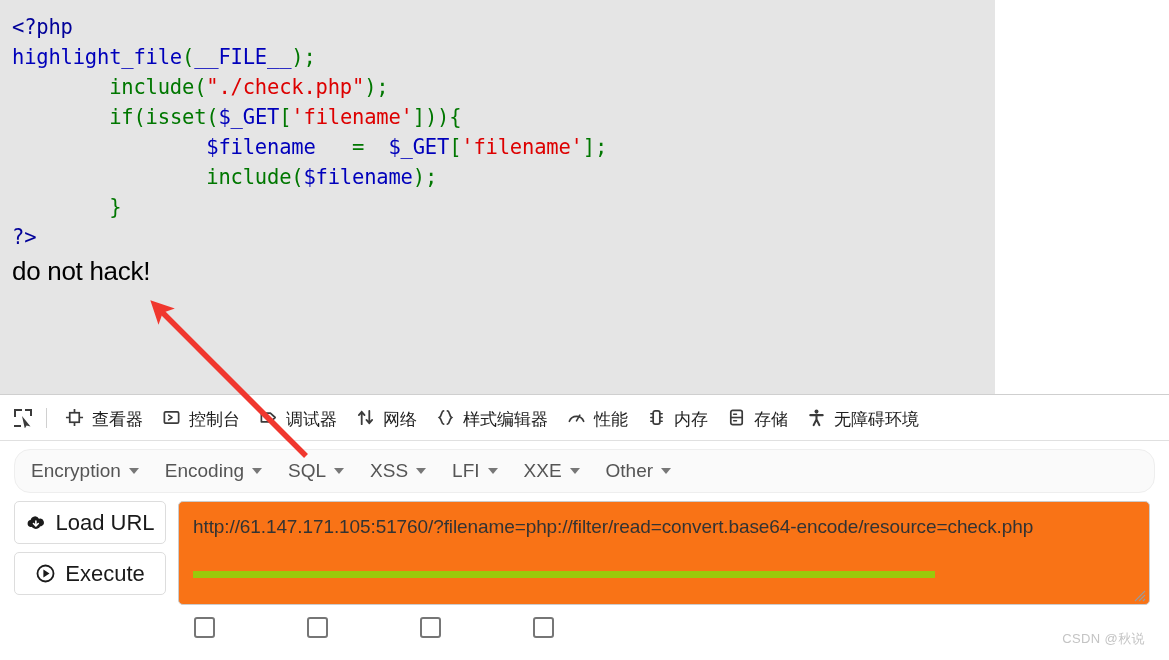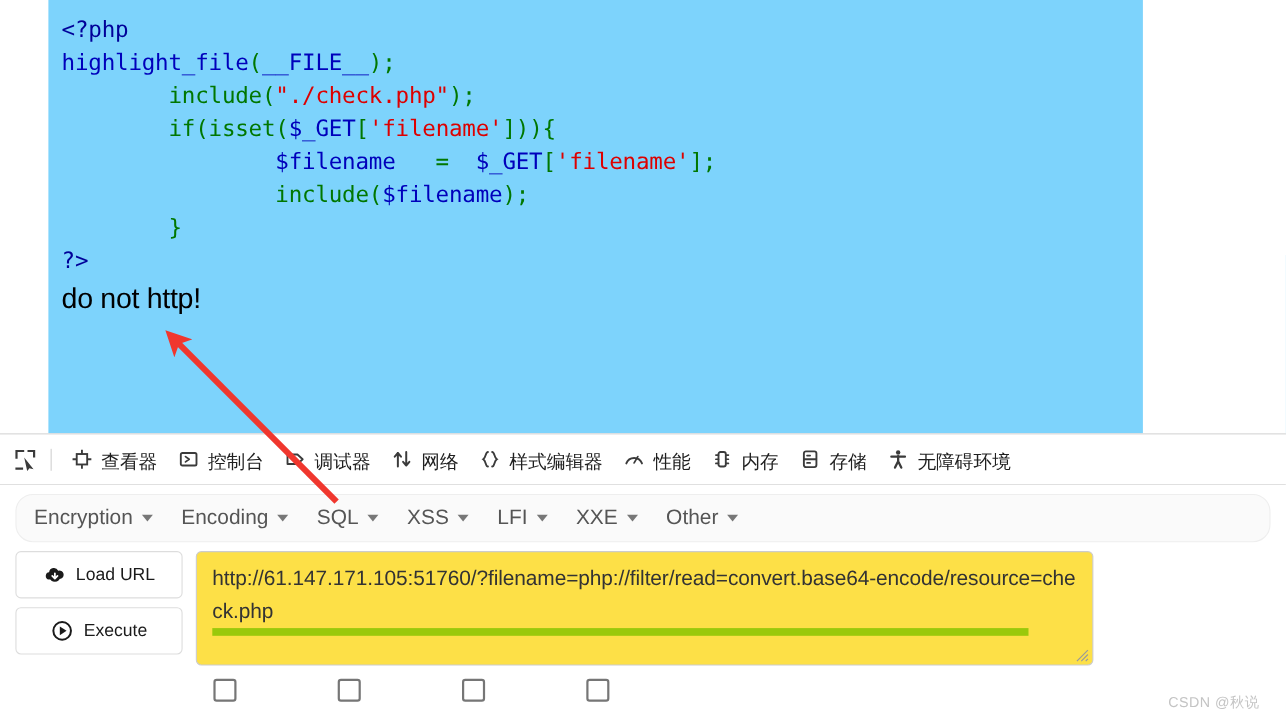--- a/index.html
+++ b/index.html
@@ -12,23 +12,22 @@
     overflow: hidden;
     position: relative;
   }
 
   
   #page-content {
     position: absolute;
     left: 0; top: 0;
     width: 995px;
     height: 394px;
-    background: #7dd3fc;
+    background: #e5e5e5;
     overflow: hidden;
-    margin-left: 44px;
   }
   .code-block {
     font-family: "DejaVu Sans Mono", "Liberation Mono", monospace;
     font-size: 20.5px;
     line-height: 30px;
     padding: 12px 0 0 12px;
     white-space: pre;
     letter-spacing: -0.2px;
   }
   .c-tag     { color: #000099; }   
@@ -148,34 +147,34 @@
   }
   .hb-btn {
     height: 43px;
     border: 1px solid #dddddd;
     border-radius: 5px;
     background: #ffffff;
     display: flex;
     align-items: center;
     justify-content: center;
     gap: 9px;
-    font-size: 16px;
+    font-size: 22px;
     color: #1a1a1a;
     font-family: "Liberation Sans", sans-serif;
   }
   .hb-btn .b-ico { display: inline-flex; align-items: center; }
 
   .hb-right { flex: 1; }
   .url-box {
     position: relative;
     border: 1px solid #cccccc;
     border-radius: 5px;
-    background: #fde047;
+    background: #f97316;
     height: 104px;
-    width: 816px;
+    width: 972px;
     padding: 10px 14px 0 14px;
     overflow: hidden;
   }
   .url-text {
     font-size: 19px;
     line-height: 30px;
     color: #333333;
     font-family: "Liberation Sans", sans-serif;
     word-break: break-all;
     letter-spacing: -0.1px;
@@ -217,21 +216,21 @@
     font-family: "Liberation Sans", sans-serif;
     z-index: 50;
     letter-spacing: 0.4px;
   }
 </style>
 </head>
 <body>
 
 <div id="page-content">
   <div class="code-block" id="code-block"><div><span class="c-tag">&lt;?php</span></div><div><span class="c-default">highlight_file</span><span class="c-keyword">(</span><span class="c-default">__FILE__</span><span class="c-keyword">)</span><span class="c-keyword">;</span></div><div><span>        </span><span class="c-keyword">include</span><span class="c-keyword">(</span><span class="c-string">"./check.php"</span><span class="c-keyword">)</span><span class="c-keyword">;</span></div><div><span>        </span><span class="c-keyword">if</span><span class="c-keyword">(</span><span class="c-keyword">isset</span><span class="c-keyword">(</span><span class="c-var">$_GET</span><span class="c-keyword">[</span><span class="c-string">'filename'</span><span class="c-keyword">]</span><span class="c-keyword">))</span><span class="c-keyword">{</span></div><div><span>                </span><span class="c-var">$filename</span><span class="c-keyword">   =  </span><span class="c-var">$_GET</span><span class="c-keyword">[</span><span class="c-string">'filename'</span><span class="c-keyword">]</span><span class="c-keyword">;</span></div><div><span>                </span><span class="c-keyword">include</span><span class="c-keyword">(</span><span class="c-var">$filename</span><span class="c-keyword">)</span><span class="c-keyword">;</span></div><div><span>        </span><span class="c-keyword">}</span></div><div><span class="c-tag">?&gt;</span></div></div>
-  <div class="hack-text">do not http!</div>
+  <div class="hack-text">do not hack!</div>
 </div>
 
 <svg id="annotation-arrow" viewBox="0 0 1169 660">
   <defs>
     <marker id="arrowhead" markerWidth="4.2" markerHeight="4.2" refX="1.2" refY="2.1" orient="auto">
       <path d="M0,0 L4.2,2.1 L0,4.2 L1.0,2.1 Z" fill="#f0372e"></path>
     </marker>
   </defs>
   <line x1="306" y1="456" x2="162" y2="312" stroke="#f0372e" stroke-width="5.5" marker-end="url(#arrowhead)"></line>
 </svg>

